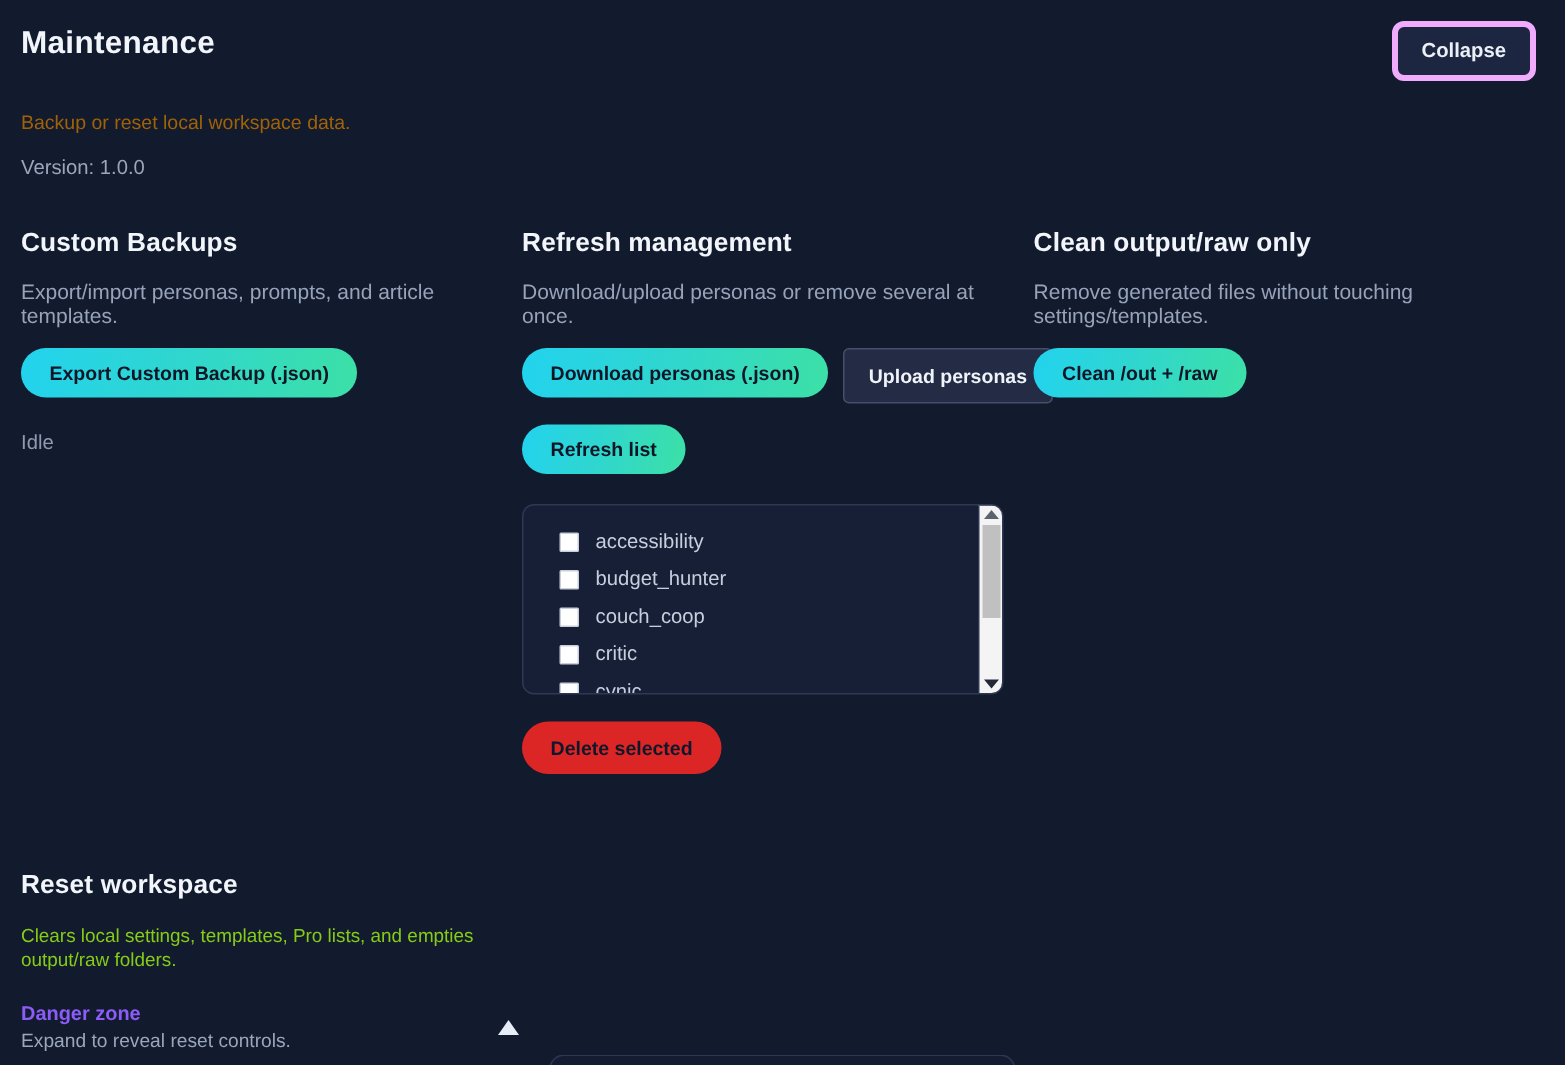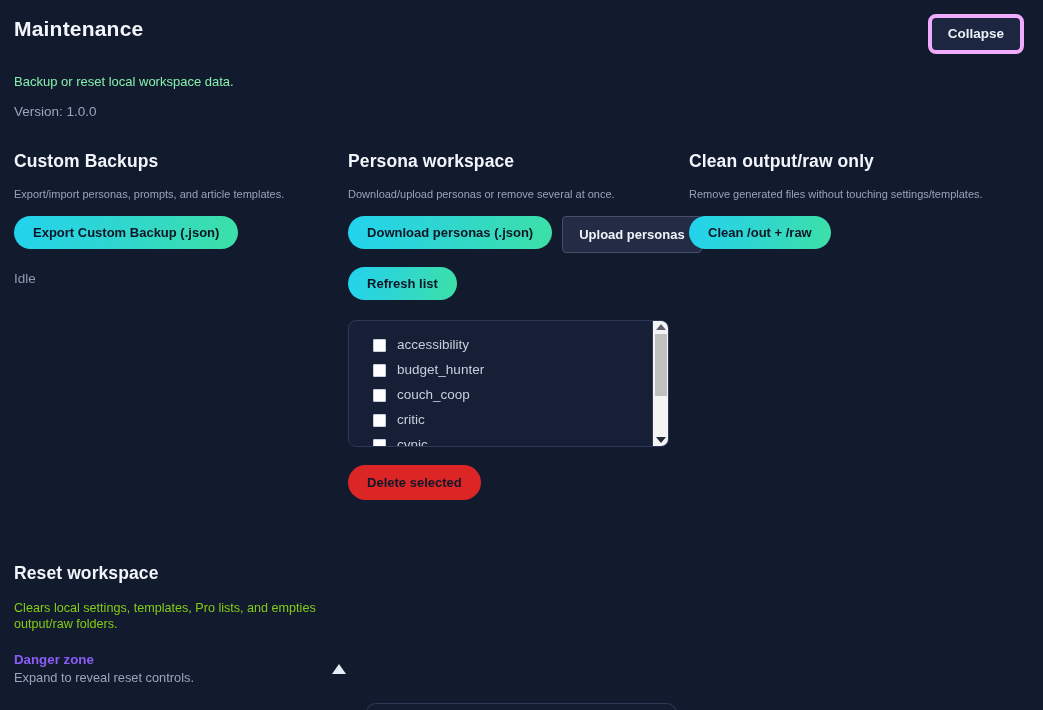--- a/index.html
+++ b/index.html
@@ -42,21 +42,21 @@
     color: #eaf0f8;
     font-size: 13.5px;
     font-weight: bold;
     padding: 9px 16px;
     line-height: 1;
     cursor: pointer;
   }
 
   .subtitle {
     font-size: 13px;
-    color: #86efac;
+    color: #a16207;
     margin: 20px 0 0 0;
     line-height: 16px;
   }
   .version {
     font-size: 13.5px;
     color: #9aa6bb;
     margin: 14px 0 0 0;
     line-height: 16px;
   }
 
@@ -71,21 +71,21 @@
 
   .col-title {
     font-size: 17.5px;
     font-weight: bold;
     color: #f2f6fb;
     margin: 0;
     line-height: 22px;
     letter-spacing: .1px;
   }
   .col-desc {
-    font-size: 11px;
+    font-size: 14px;
     color: #97a3b8;
     margin: 14px 0 0 0;
     line-height: 16px;
     max-width: 330px;
   }
 
   .btn-row { display: flex; align-items: flex-start; gap: 10px; margin-top: 14px; }
 
   .btn-grad {
     background: linear-gradient(100deg, #22d3ee 0%, #2fd6d0 45%, #3ce0a6 100%);
@@ -273,21 +273,21 @@
     <div class="col-a">
       <h2 class="col-title">Custom Backups</h2>
       <p class="col-desc">Export/import personas, prompts, and article templates.</p>
       <div class="stack">
         <button class="btn-grad">Export Custom Backup (.json)</button>
       </div>
       <div class="status-text">Idle</div>
     </div>
 
     <div class="col-b">
-      <h2 class="col-title">Persona workspace</h2>
+      <h2 class="col-title">Refresh management</h2>
       <p class="col-desc">Download/upload personas or remove several at once.</p>
       <div class="btn-row">
         <button class="btn-grad">Download personas (.json)</button>
         <button class="btn-dark">Upload personas</button>
       </div>
       <div class="btn-row">
         <button class="btn-grad">Refresh list</button>
       </div>
 
       <div class="persona-box">

